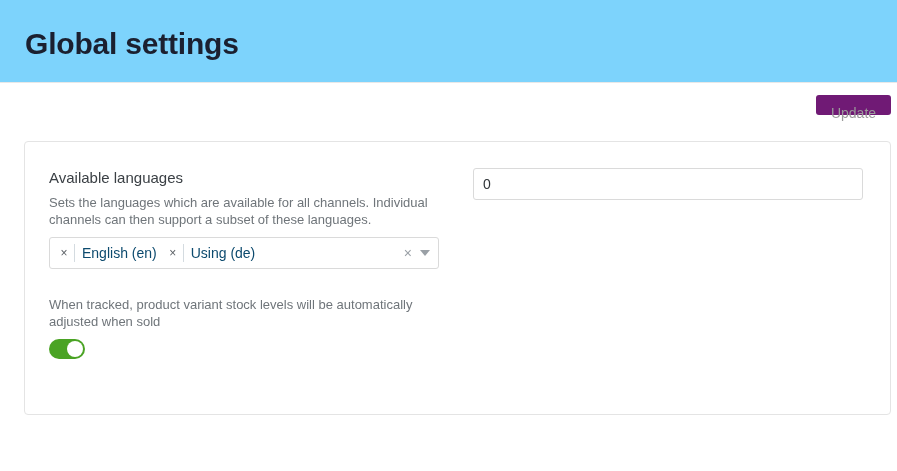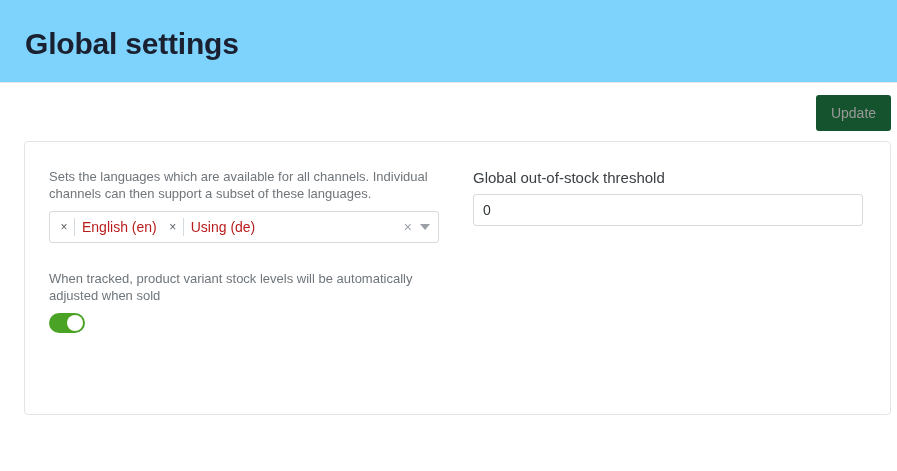--- a/index.html
+++ b/index.html
@@ -28,22 +28,22 @@
     white-space: nowrap;
   }
 
   
   .action-bar {
     position: absolute; left: 0; top: 83px;
     width: 897px; height: 58px;
   }
   .update-button {
     position: absolute; right: 6px; top: 12px;
-    min-width: 75px; height: 36px;
-    background: #14532d;
+    min-width: 75px; height: 20px;
+    background: #701a75;
     border: none; border-radius: 3px;
     color: #9a9a9a;
     font-family: "Liberation Sans", sans-serif;
     font-size: 14px;
     line-height: 36px;
     text-align: center;
     padding: 0 13px;
     cursor: default;
     user-select: none;
   }
@@ -111,21 +111,21 @@
     cursor: pointer;
   }
   .chip-divider {
     display: inline-block;
     width: 1px; height: 18px;
     background: #d4dbe0;
     margin: 0 7px 0 2px;
   }
   .chip-label {
     font-size: 14px;
-    color: #b91c1c;
+    color: #0c4a6e;
     line-height: 18px;
   }
   .ms-actions {
     position: absolute;
     right: 8px; top: 0; bottom: 0;
     display: flex; align-items: center; gap: 8px;
   }
   .ms-clear {
     font-size: 14px;
     color: #9aa0a6;
@@ -185,20 +185,21 @@
     <button class="update-button">Update</button>
   </div>
 
   <div class="card">
     <div class="card-inner">
 
       <div class="grid">
 
         <div class="col">
           <div class="field">
+            <div class="field-label">Available languages</div>
             <div class="field-desc">Sets the languages which are available for all channels. Individual channels can then support a subset of these languages.</div>
 
             <div class="multiselect">
               <span class="chip">
                 <span class="chip-remove">×</span>
                 <span class="chip-divider"></span>
                 <span class="chip-label">English (en)</span>
               </span>
               <span class="chip">
                 <span class="chip-remove">×</span>
@@ -209,21 +210,20 @@
               <span class="ms-actions">
                 <span class="ms-clear">×</span>
                 <span class="ms-caret"></span>
               </span>
             </div>
           </div>
         </div>
 
         <div class="col">
           <div class="field">
-            <div class="field-label">Global out-of-stock threshold</div>
             <input class="number-input" type="text" value="0" style="">
           </div>
         </div>
 
       </div>
 
       <div class="grid row-second">
         <div class="col">
           <div class="field">
             <div class="field-desc">When tracked, product variant stock levels will be automatically adjusted when sold</div>

